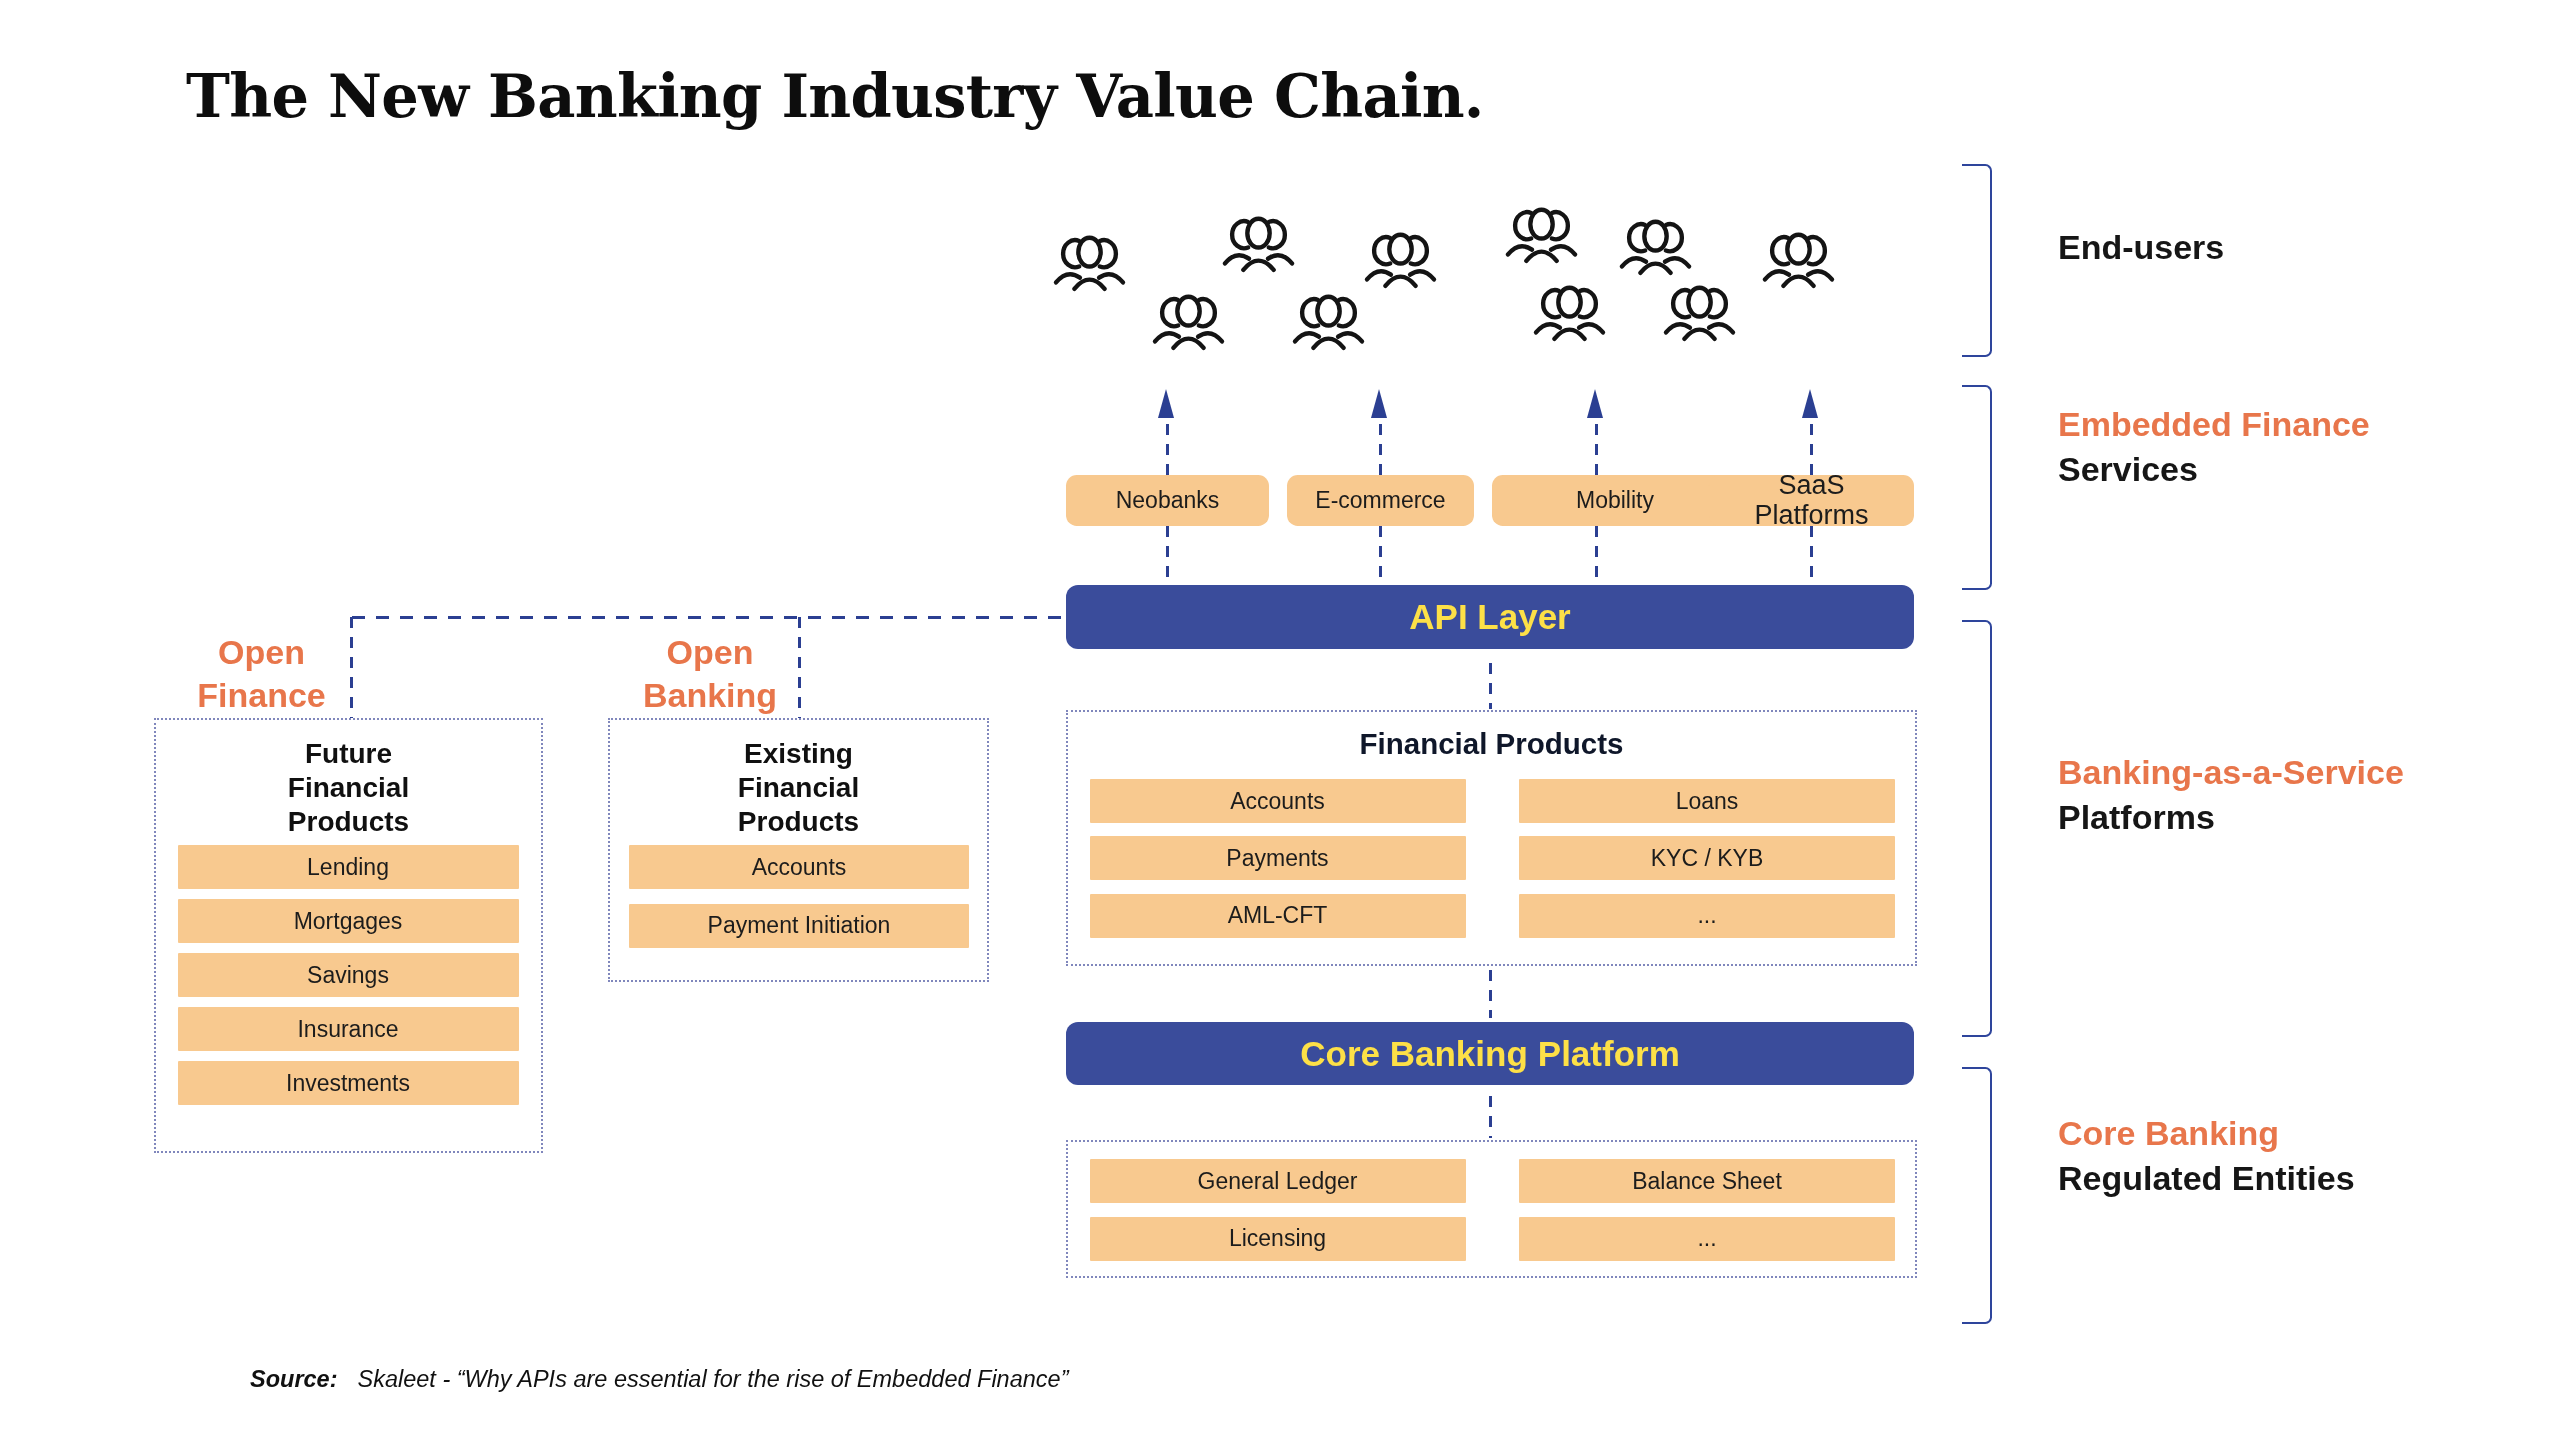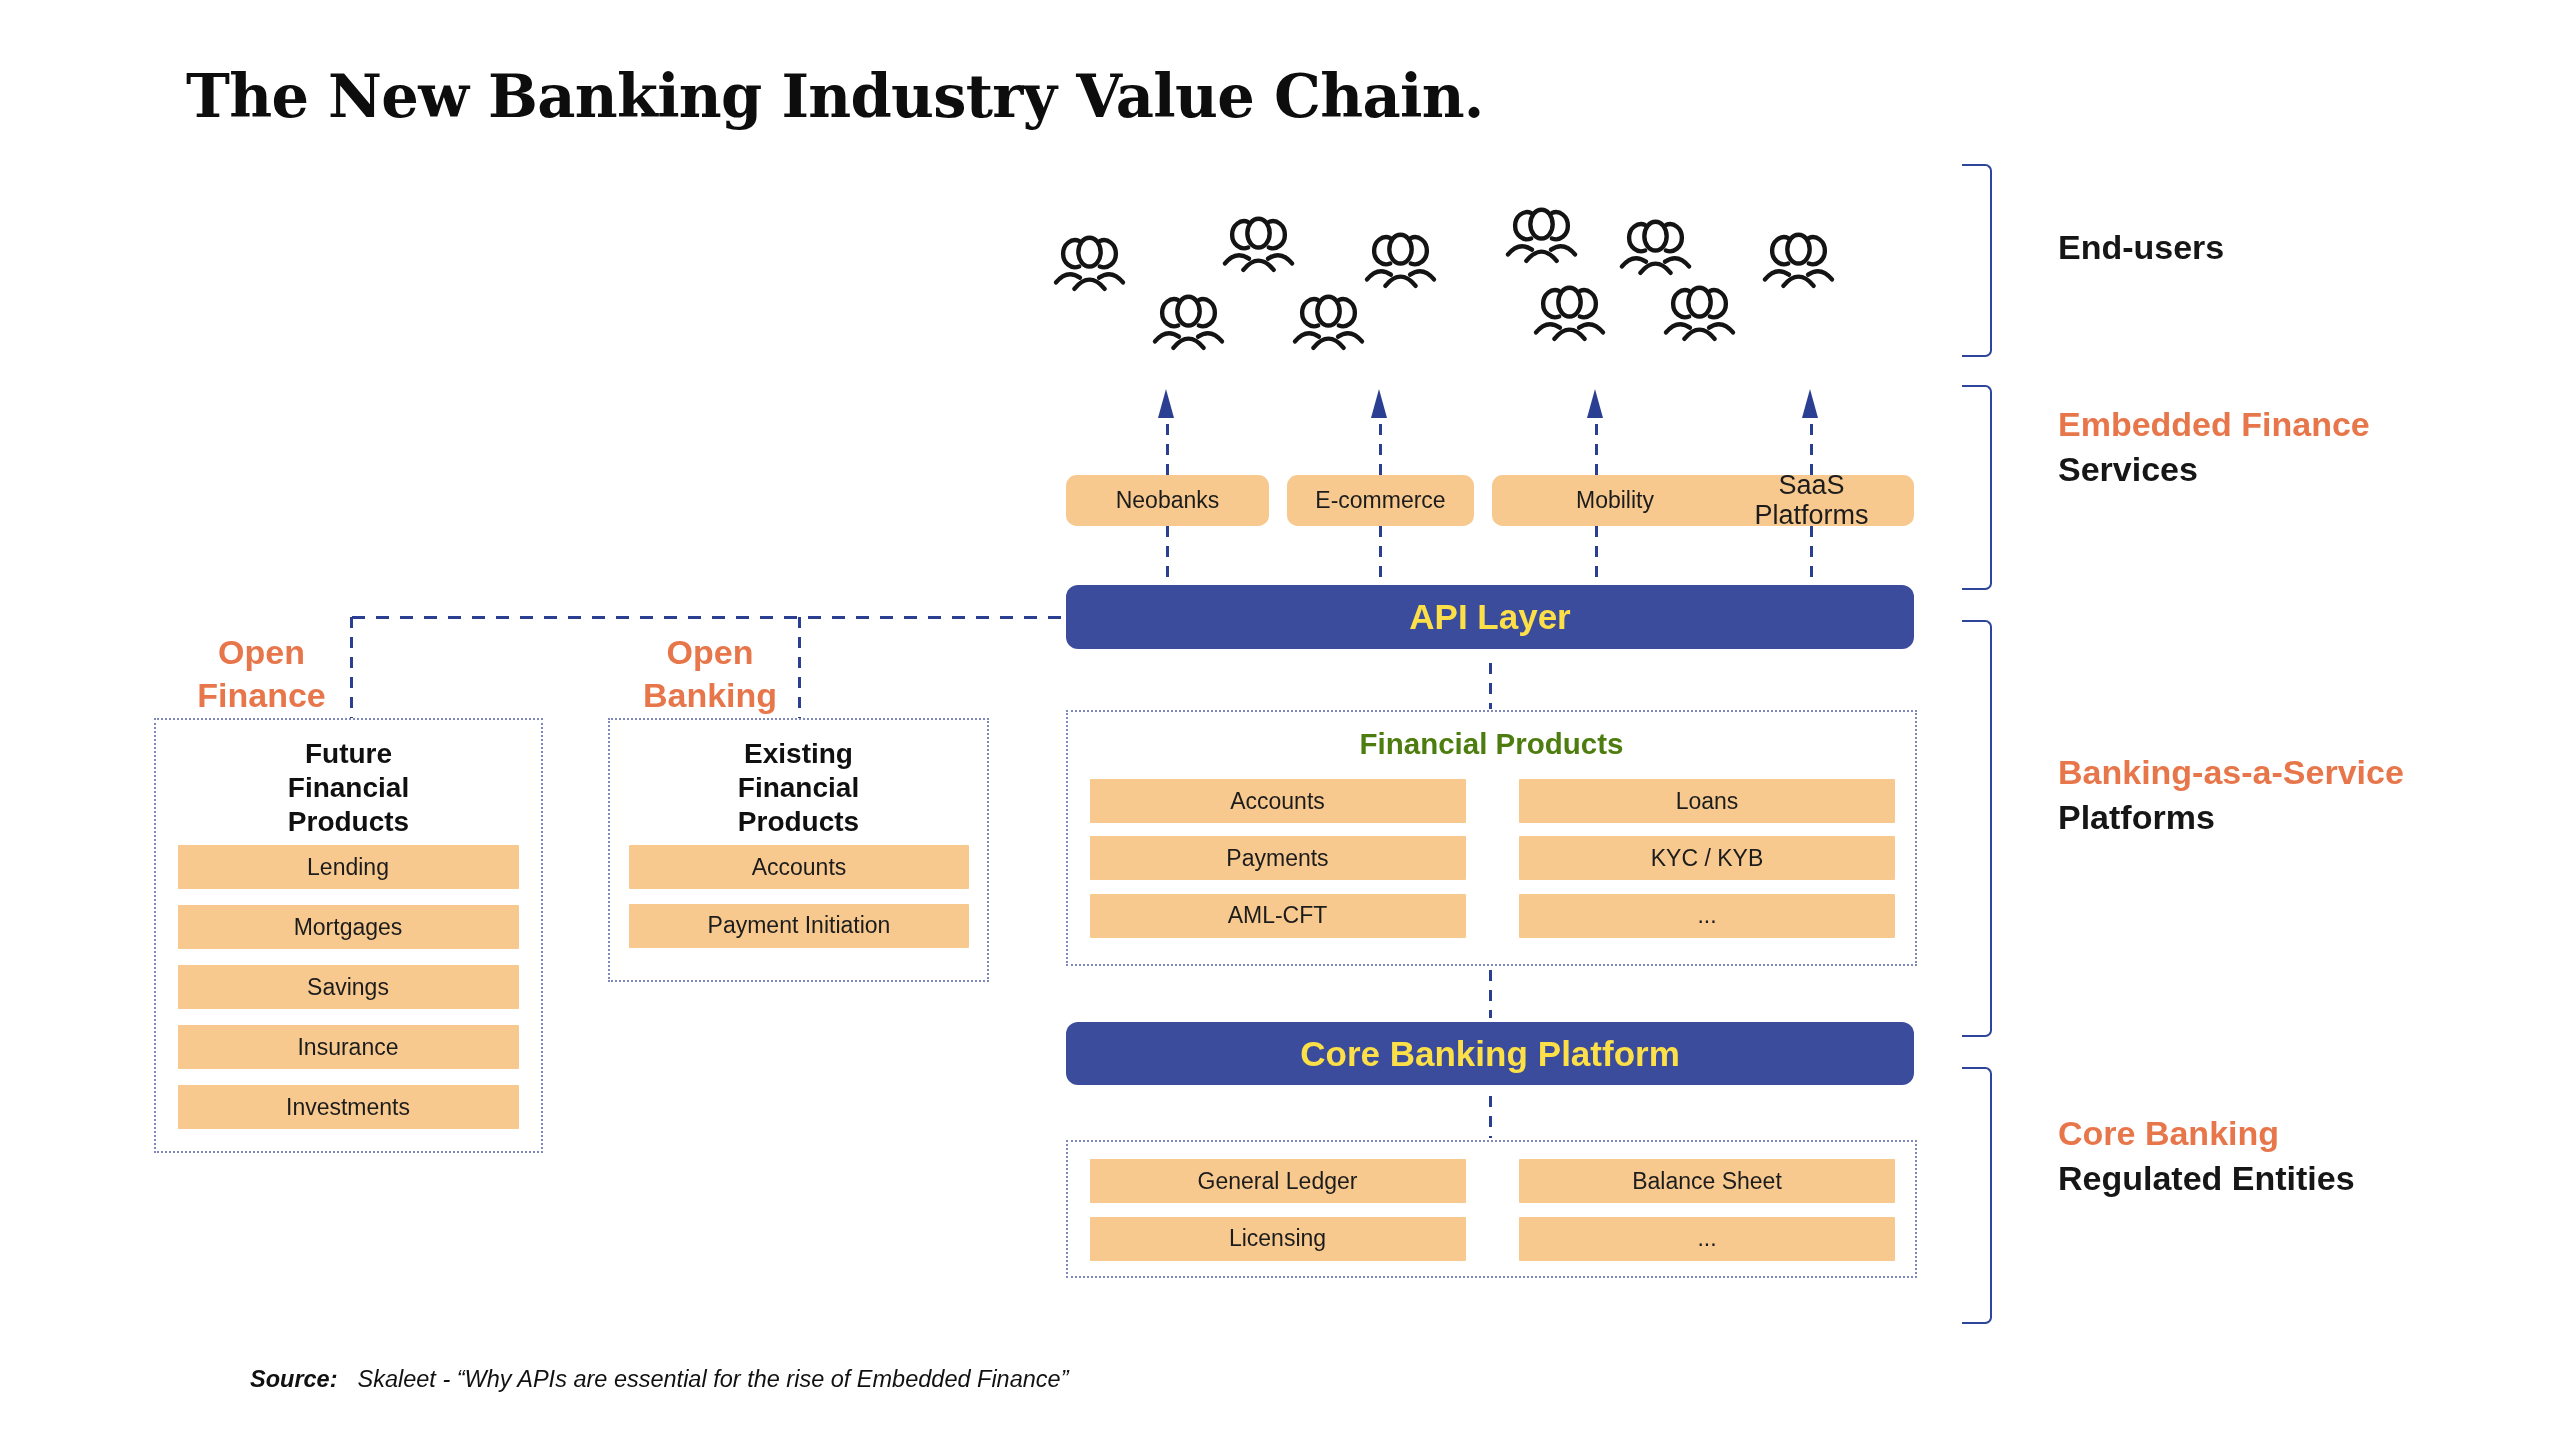--- a/index.html
+++ b/index.html
@@ -35,21 +35,21 @@
   .bar{position:absolute;left:1066px;width:848px;background:var(--blue);border-radius:12px;
        color:#fde047;display:flex;align-items:center;justify-content:center;
        font-size:35px;font-weight:700}
   .bar .regular{font-weight:700;margin-left:10px}
 
   
   .dotbox{position:absolute;border:2.7px dotted var(--dot);background:transparent}
   .boxtitle{font-weight:700;font-size:28px;line-height:1.2;color:#101010;text-align:center;
             margin:17.4px auto 0 auto}
   .fp-title{position:absolute;left:0;right:0;top:14.8px;text-align:center;
-            font-weight:700;font-size:29.5px;color:#4d7c0f}
+            font-weight:700;font-size:29.5px;color:#0f172a}
   .col{position:absolute;display:flex;flex-direction:column;gap:13.4px}
 
   
   .vdash{position:absolute;width:3.4px;
          background:repeating-linear-gradient(180deg,var(--dash) 0 10.7px,transparent 10.7px 20px)}
   .hdash{position:absolute;height:3.4px;
          background:repeating-linear-gradient(90deg,var(--dash) 0 13.4px,transparent 13.4px 24px)}
   .arrow{position:absolute;width:0;height:0;border-left:8px solid transparent;
          border-right:8px solid transparent;border-bottom:29.5px solid var(--dash)}
 
@@ -157,21 +157,21 @@
 
   <div class="hdash" style="left:352px;top:616px;width:714px"></div>
   <div class="vdash" style="left:350px;top:617px;height:101px"></div>
   <div class="vdash" style="left:798px;top:617px;height:101px"></div>
 
   <div class="sidelabel" style="left:191px;top:631px;width:141px">Open Finance</div>
   <div class="sidelabel" style="left:636px;top:631px;width:148px">Open Banking</div>
 
   <div class="dotbox" style="left:154px;top:718px;width:389px;height:435px">
     <div class="boxtitle" style="width:188px">Future Financial Products</div>
-    <div class="col" style="left:21.5px;top:125px;gap:16px">
+    <div class="col" style="left:21.5px;top:125px;gap:10px">
       <div class="pill" style="width:341px">Lending</div>
       <div class="pill" style="width:341px">Mortgages</div>
       <div class="pill" style="width:341px">Savings</div>
       <div class="pill" style="width:341px">Insurance</div>
       <div class="pill" style="width:341px">Investments</div>
     </div>
   </div>
 
   <div class="dotbox" style="left:608px;top:718px;width:381px;height:264px">
     <div class="boxtitle" style="width:188px">Existing Financial Products</div>

